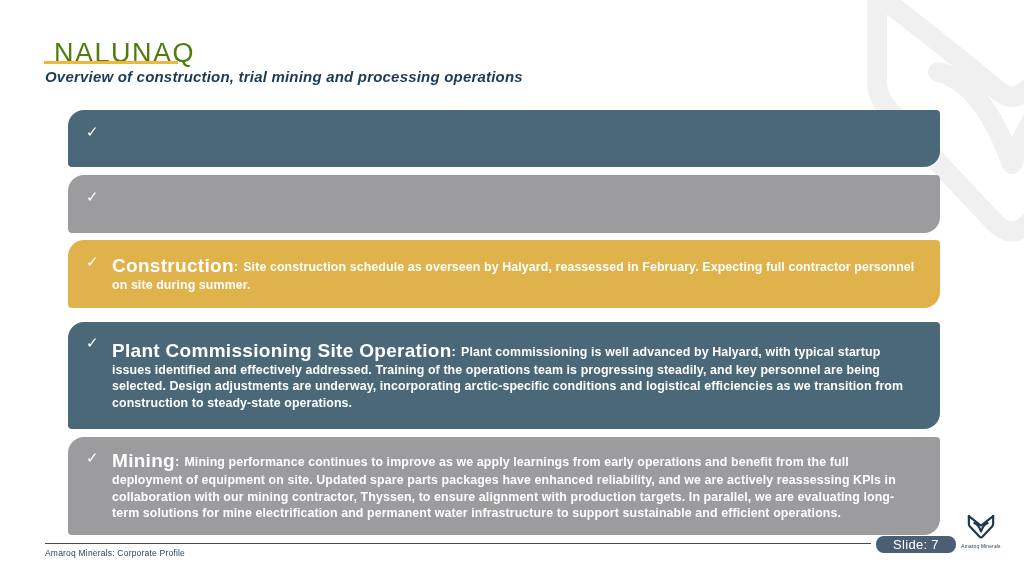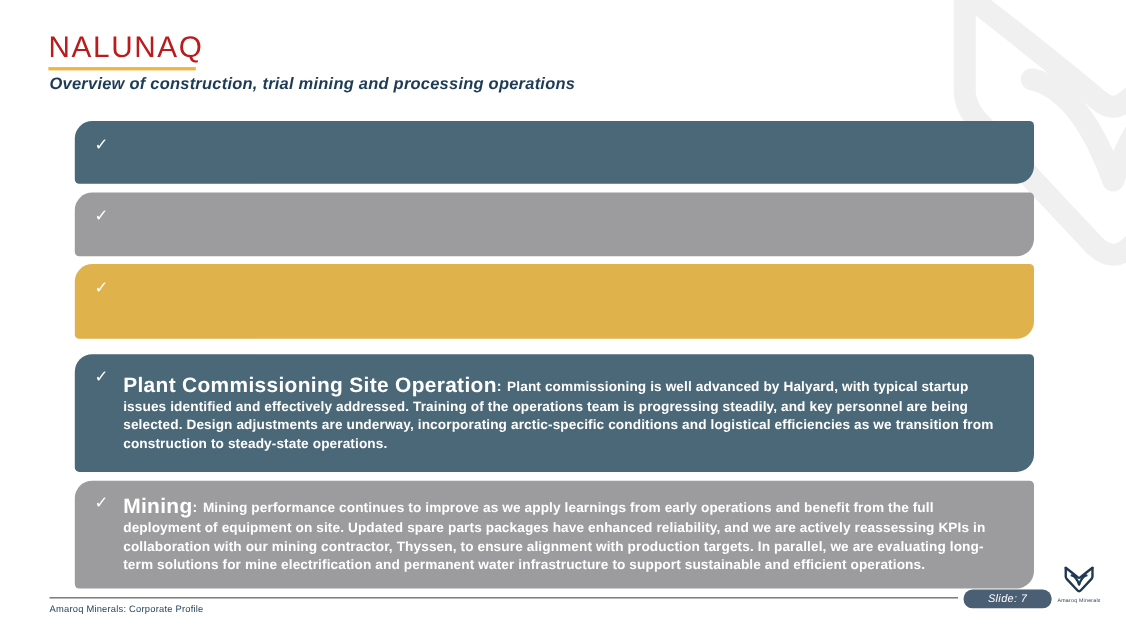--- a/index.html
+++ b/index.html
@@ -5,23 +5,23 @@
   html,body{margin:0;padding:0;background:#ffffff;}
   .slide{
     position:relative;
     width:1024px;height:576px;
     background:#ffffff;
     overflow:hidden;
     font-family:"Liberation Sans", sans-serif;
   }
   
   .page-title{
-    position:absolute;left:44px;top:28px;margin:0;
+    position:absolute;left:44px;top:28px;margin:10px;
     font-size:27px;font-weight:500;letter-spacing:1.5px;
-    color:#b91c1c;
+    color:#4d7c0f;
   }
   .title-underline{
     position:absolute;left:44px;top:61px;width:134px;height:3px;
     background:#f2b53d;
   }
   .subtitle{
     position:absolute;left:45px;top:68px;
     font-size:15px;font-style:italic;font-weight:600;
     color:#1d3b57;letter-spacing:0.2px;
   }
@@ -67,24 +67,23 @@
     position:absolute;left:45px;top:543px;width:826px;height:1px;
     background:#4a4a4a;
   }
   .footer-left{
     position:absolute;left:45px;top:548px;
     font-size:8.5px;color:#29465f;letter-spacing:0.2px;
   }
   .slide-badge{
     position:absolute;left:876px;top:536px;width:80px;height:17px;
     background:#4a5e74;border-radius:8px;
-    color:#ffffff;font-size:10px;
+    color:#ffffff;font-size:13px;
     display:flex;align-items:center;justify-content:center;
     letter-spacing:0.3px;
-    font-style:italic;
   }
   .footer-logo{
     position:absolute;left:950px;top:515px;width:62px;
     display:flex;flex-direction:column;align-items:center;
   }
   .footer-logo svg{width:30px;height:27px;}
   .footer-logo .logo-label{
     font-size:4.8px;color:#1d3850;margin-top:2px;letter-spacing:0.2px;
     white-space:nowrap;
   }
@@ -107,20 +106,21 @@
   <div class="box box--slate box-1">
     <span class="check">✓</span>
   </div>
 
   <div class="box box--gray box-2">
     <span class="check">✓</span>
   </div>
 
   <div class="box box--gold box-3">
     <span class="check">✓</span>
+    <p><span class="heading">Construction</span><span class="colon">:</span><span class="body">Site construction schedule as overseen by Halyard, reassessed in February. Expecting full contractor personnel on site during summer.</span></p>
   </div>
 
   <div class="box box--slate box-4">
     <span class="check">✓</span>
     <p><span class="heading">Plant Commissioning Site Operation</span><span class="colon">:</span><span class="body">Plant commissioning is well advanced by Halyard, with typical startup issues identified and effectively addressed. Training of the operations team is progressing steadily, and key personnel are being selected. Design adjustments are underway, incorporating arctic-specific conditions and logistical efficiencies as we transition from construction to steady-state operations.</span></p>
   </div>
 
   <div class="box box--gray box-5">
     <span class="check">✓</span>
     <p><span class="heading">Mining</span><span class="colon">:</span><span class="body">Mining performance continues to improve as we apply learnings from early operations and benefit from the full deployment of equipment on site. Updated spare parts packages have enhanced reliability, and we are actively reassessing KPIs in collaboration with our mining contractor, Thyssen, to ensure alignment with production targets. In parallel, we are evaluating long-term solutions for mine electrification and permanent water infrastructure to support sustainable and efficient operations.</span></p>

